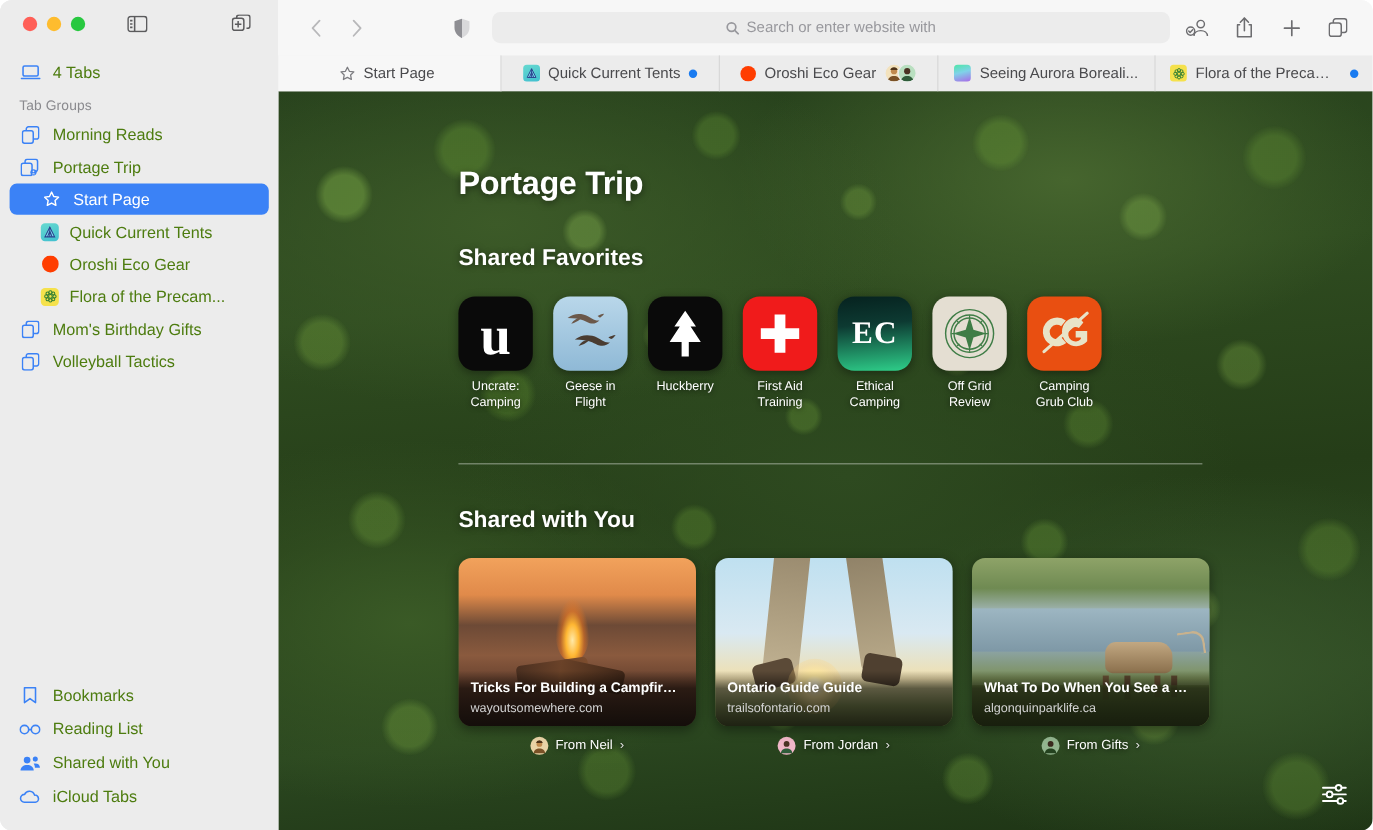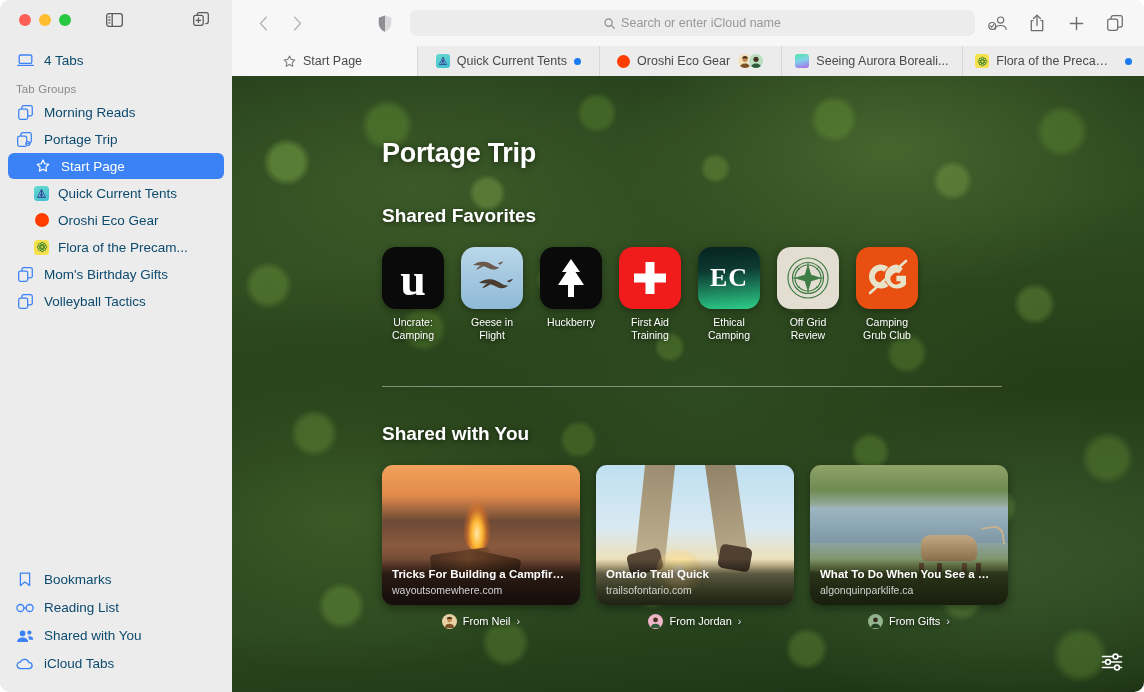--- a/index.html
+++ b/index.html
@@ -35,21 +35,21 @@
     justify-content:center; color:#5b5b5d;
   }
   .sb-toolbtn.sidebar-tgl { margin-left:24px; }
   .sb-toolbtn.newtab { margin-right:20px; }
 
   .sb-scroll { flex:1; overflow:hidden; padding-top:6px; }
 
   .sb-row {
     height:26px; display:flex; align-items:center;
     margin:1px 8px; padding:0 8px; border-radius:6px;
-    font-size:13.5px; color:#0c4a6e; gap:10px;
+    font-size:13.5px; color:#4d7c0f; gap:10px;
     white-space:nowrap;
   }
   .sb-row .ic { width:18px; height:18px; flex:0 0 18px;
     display:flex; align-items:center; justify-content:center; color:#3b82f6; }
   .sb-row .lbl { overflow:hidden; text-overflow:ellipsis; }
   .sb-header {
     font-size:11.5px; color:#8a8a8e; font-weight:400;
     padding:9px 16px 3px 16px; letter-spacing:.1px;
   }
   .sb-row.child { margin-left:8px; padding-left:26px; gap:9px; }
@@ -393,21 +393,21 @@
         <svg width="14" height="17" viewBox="0 0 14 17">
           <path d="M7 .6l6.2 2.2v5.4c0 4-2.6 7-6.2 8.2C3.4 15.2.8 12.2.8 8.2V2.8z" fill="#d9d9db"></path>
           <path d="M7 .6v16.2C3.4 15.2.8 12.2.8 8.2V2.8z" fill="#8e8e93"></path>
         </svg>
       </span>
       <div class="urlbar">
         <svg width="11" height="11" viewBox="0 0 11 11" fill="none" stroke="#98989d" stroke-width="1.4">
           <circle cx="4.6" cy="4.6" r="3.6"></circle>
             <line x1="7.3" y1="7.3" x2="10.2" y2="10.2" stroke-linecap="round"></line>
         </svg>
-        <span class="ph">Search or enter iCloud name</span>
+        <span class="ph">Search or enter website with</span>
       </div>
       <div class="tb-right">
         <span class="tb-ic">
           <svg width="20" height="17" viewBox="0 0 20 17" fill="none" stroke="#6d6d70" stroke-width="1.2">
             <circle cx="12.6" cy="5.1" r="3.1"></circle>
             <path d="M7 15.1c0-2.9 2.5-4.6 5.6-4.6s5.6 1.7 5.6 4.6"></path>
             <circle cx="4.2" cy="10.9" r="3.4"></circle>
             <path d="M2.6 10.9l1.1 1.2 2.2-2.4" stroke-linecap="round" stroke-linejoin="round"></path>
           </svg>
         </span>
@@ -643,21 +643,21 @@
                      background:#5b4a37;border-radius:5px;transform:rotate(-14deg);"></div>
                 <div style="position:absolute;left:58%;top:-6%;width:30px;height:72%;
                      background:linear-gradient(180deg,#8e8066,#b8a989);border-radius:4px;transform:rotate(-8deg);"></div>
                 <div style="position:absolute;left:62%;top:58%;width:32px;height:24px;
                      background:#4f4030;border-radius:5px;transform:rotate(10deg);"></div>
                 <div style="position:absolute;left:42%;top:60%;width:46px;height:46px;transform:translateX(-50%);
                      background:radial-gradient(circle,#fffbe6 0%,#ffe9a0 28%,rgba(255,210,120,.3) 58%,rgba(255,200,100,0) 100%);
                      border-radius:50%;"></div>
               </div>
               <div class="cardmeta">
-                <div class="cardtitle">Ontario Trail Quick</div>
+                <div class="cardtitle">Ontario Guide Guide</div>
                 <div class="cardurl">trailsofontario.com</div>
               </div>
             </div>
             <div class="fromrow">
               <span class="fromav" style="background:#f0b7c8;">
                 <svg width="13" height="13" viewBox="0 0 14 14">
                     <circle cx="7" cy="5.3" r="2.6" fill="#4a3223"></circle>
                     <path d="M1.8 14c0-3 2.4-4.6 5.2-4.6S12.2 11 12.2 14z" fill="#2f5c3a"></path>
                   </svg>
               </span>

